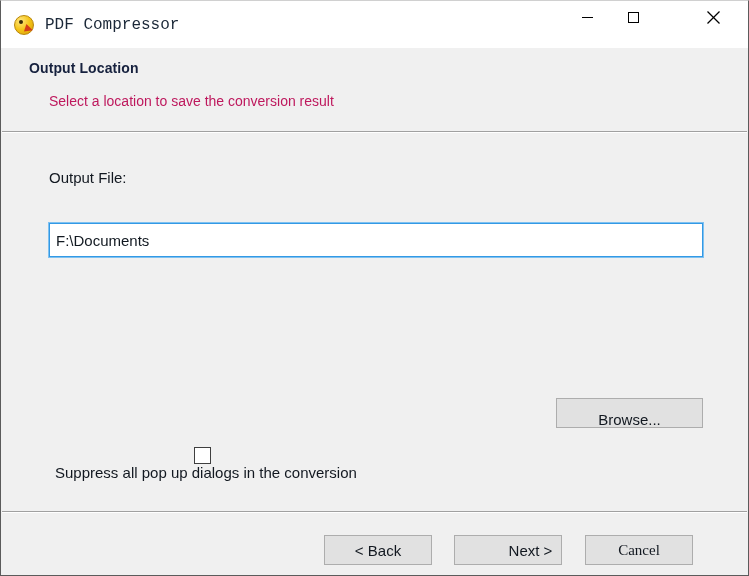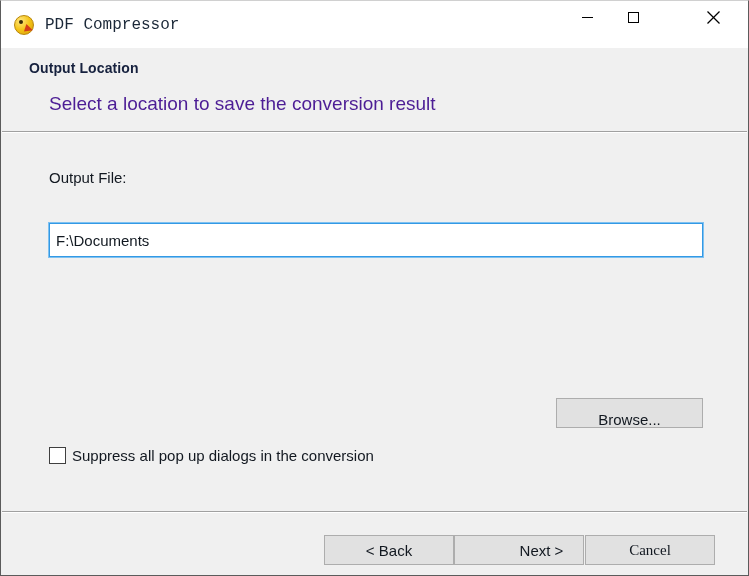--- a/index.html
+++ b/index.html
@@ -105,22 +105,22 @@
     top: 12px;
     font-size: 14px;
     font-weight: bold;
     color: #16213e;
     letter-spacing: .1px;
   }
   #header-subtitle {
     position: absolute;
     left: 48px;
     top: 45px;
-    font-size: 19px;
-    color: #4c1d95;
+    font-size: 14px;
+    color: #be185d;
     text-align: center;
   }
   .hrule {
     position: absolute;
     left: 1px;
     right: 1px;
     height: 0;
     border-top: 1px solid #a0a0a0;
     border-bottom: 1px solid #ffffff;
   }
@@ -172,20 +172,21 @@
     color: #121820;
     padding: 12px;
     cursor: default;
   }
   #suppress-row {
     position: absolute;
     left: 48px;
     top: 314px;
     display: flex;
     align-items: center;
+    flex-direction: column;
   }
   #suppress-checkbox {
     width: 17px;
     height: 17px;
     box-sizing: border-box;
     background: #ffffff;
     border: 1px solid #3f3f3f;
     flex: 0 0 auto;
   }
   #suppress-label {
@@ -198,21 +199,21 @@
   
   #footer {
     position: absolute;
     left: 0; top: 512px;
     right: 0; bottom: 0;
     background: #f0f0f0;
   }
   .navbtn {
     position: absolute;
     top: 22px;
-    width: 130px;
+    width: 108px;
     height: 30px;
     box-sizing: border-box;
     background: #e1e1e1;
     border: 1px solid #adadad;
     font-family: "Liberation Sans", sans-serif;
     font-size: 15px;
     color: #121820;
     padding: 0;
     cursor: default;
   }

